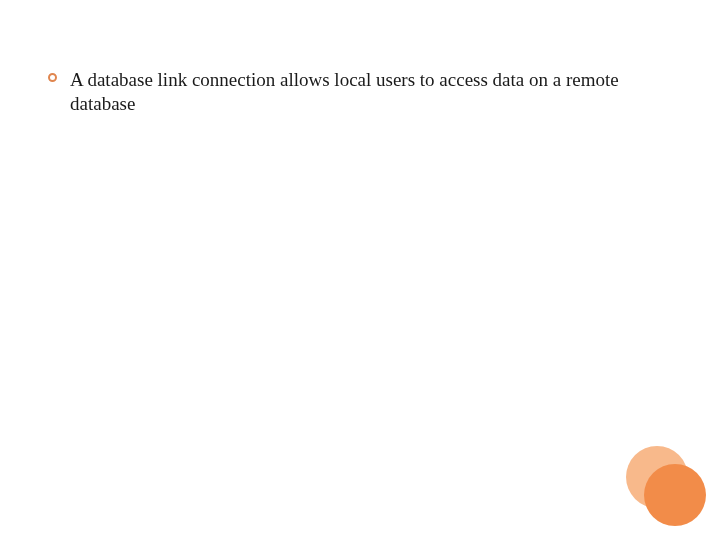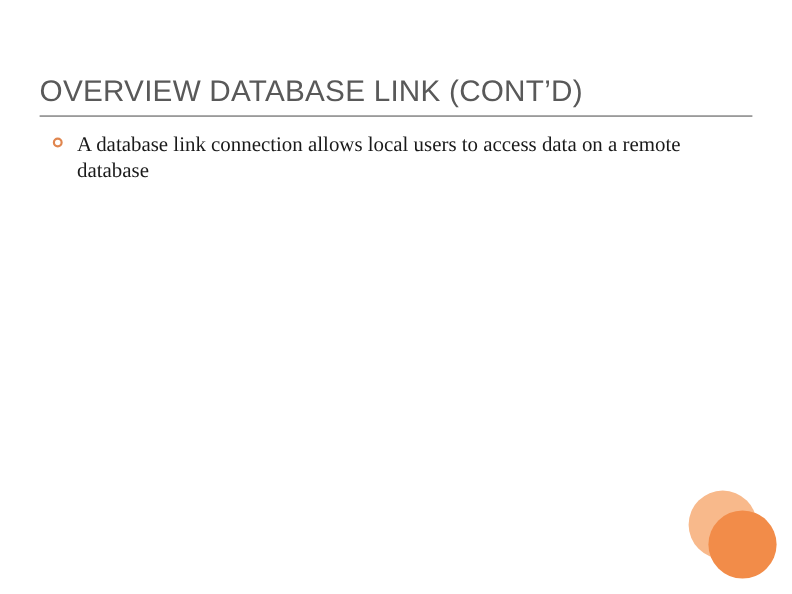--- a/index.html
+++ b/index.html
@@ -75,21 +75,20 @@
     width: 62px;
     height: 62px;
     border-radius: 50%;
     background: #f28c49;
   }
 </style>
 </head>
 <body>
 
 <div class="slide">
-  <div class="title">OVERVIEW DATABASE LINK (CONT’D)</div>
   <ul class="bullets">
     <li>
       <span class="bullet-icon"></span>
       <span>A database link connection allows local users to access data on a remote database</span>
     </li>
   </ul>
   <div class="circle-wrap">
     <div class="circle-back"></div>
     <div class="circle-front"></div>
   </div>

